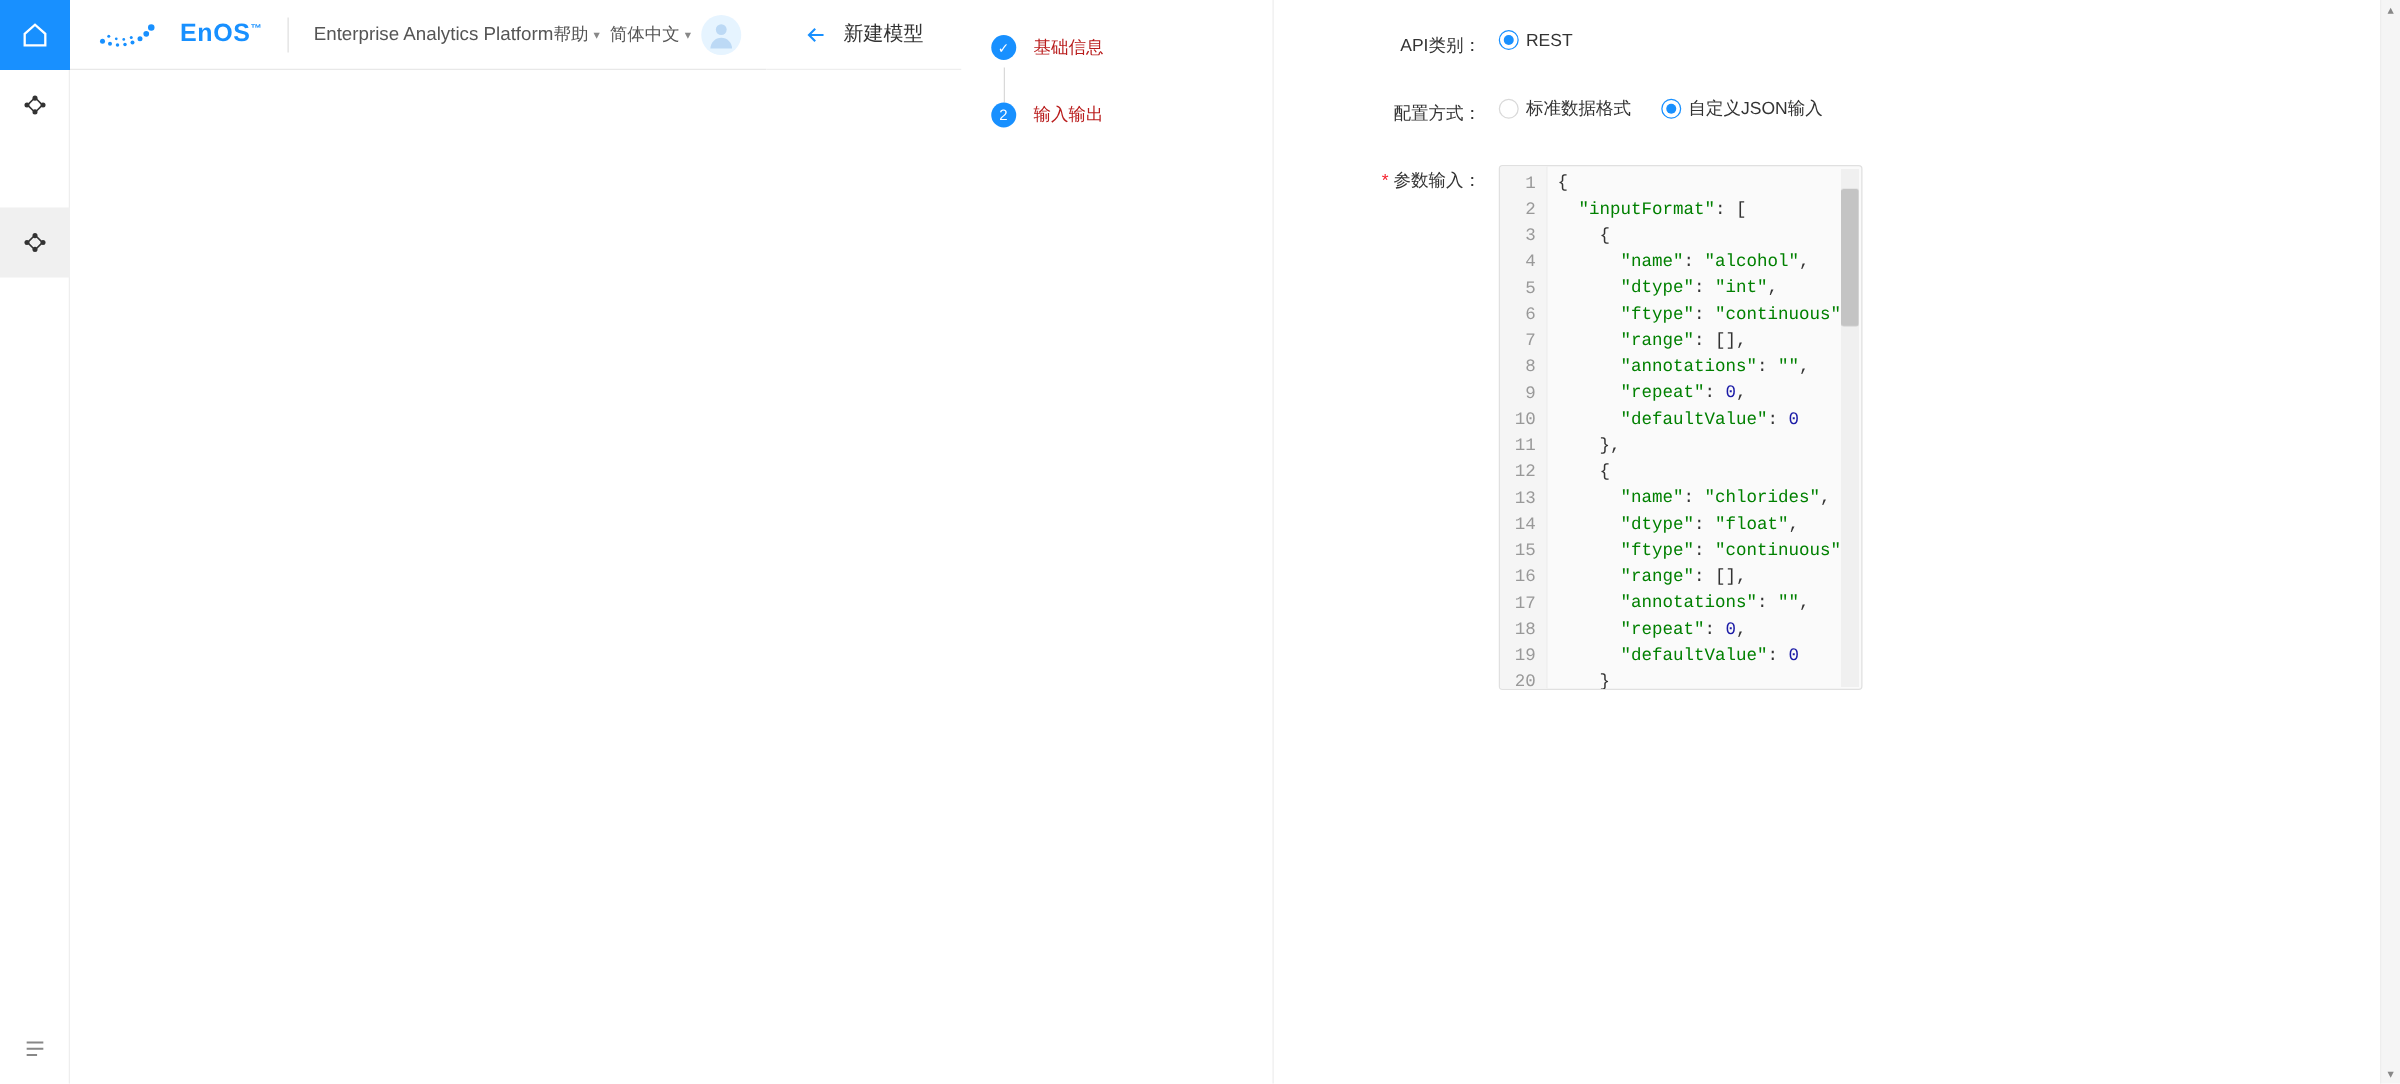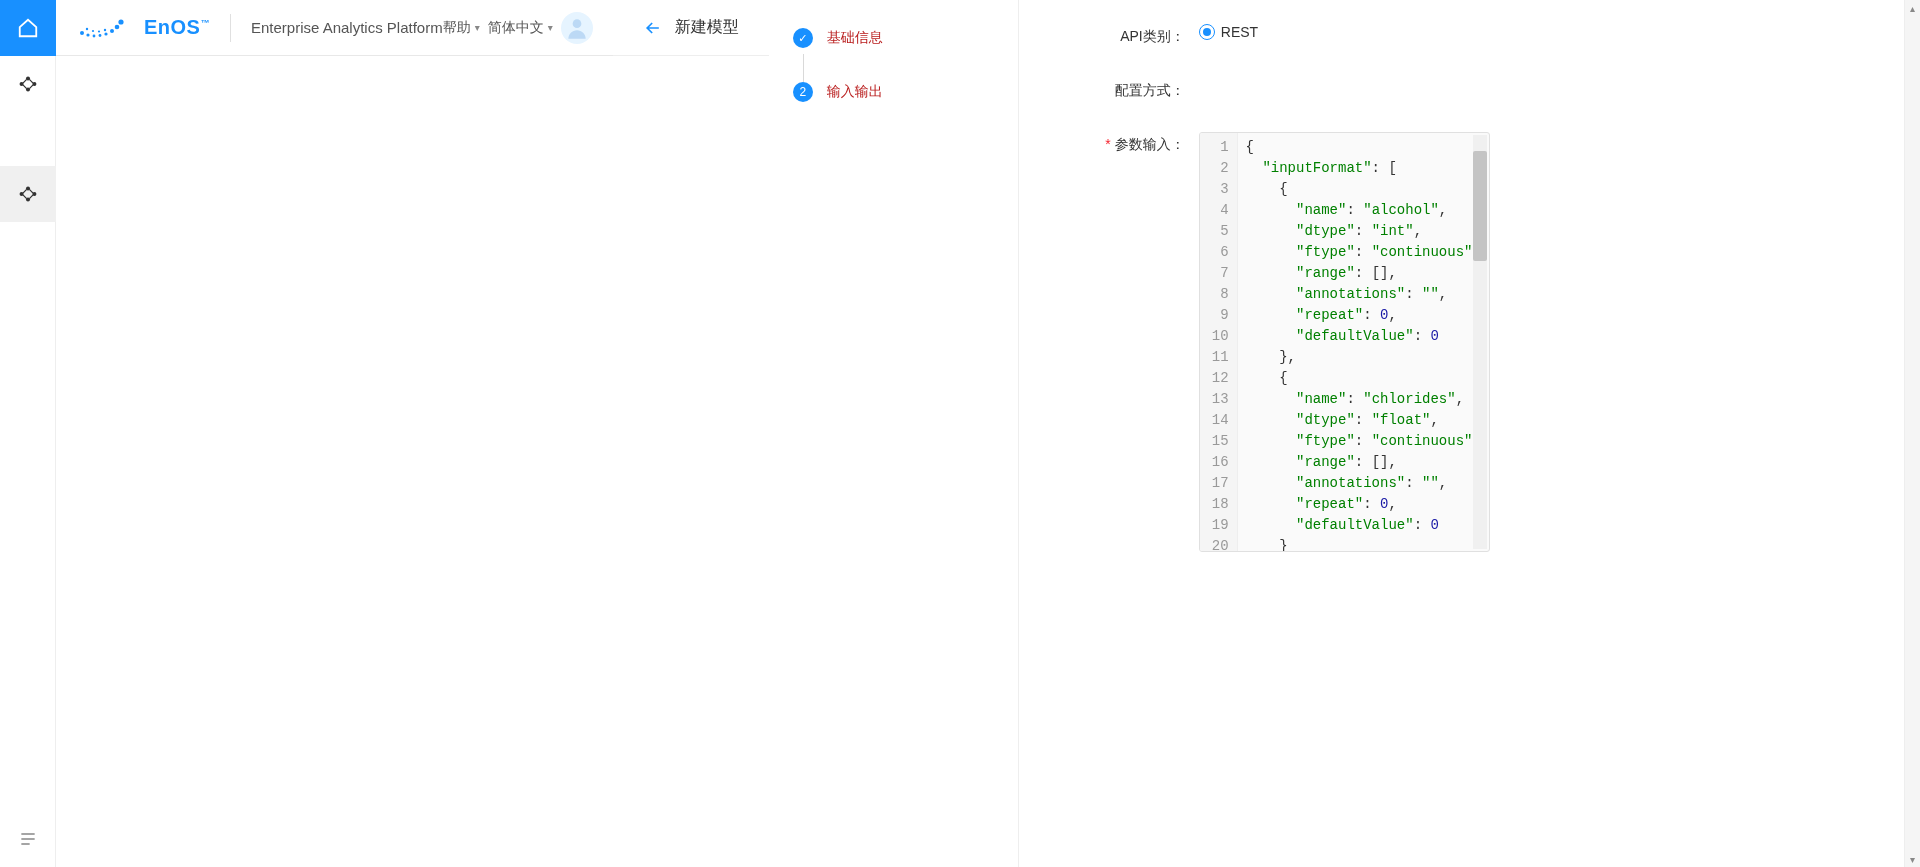--- a/index.html
+++ b/index.html
@@ -197,20 +197,30 @@
             <div class="row-control">
               <label class="radio">
                 <span class="radio-dot on"></span>
                 <span>REST</span>
               </label>
             </div>
           </div>
 
           <div class="row">
             <div class="row-label">配置方式：</div>
+            <div class="row-control">
+              <label class="radio">
+                <span class="radio-dot"></span>
+                <span>标准数据格式</span>
+              </label>
+              <label class="radio">
+                <span class="radio-dot on"></span>
+                <span>自定义JSON输入</span>
+              </label>
+            </div>
           </div>
 
           <div class="row">
             <div class="row-label"><span class="req">*</span><span>参数输入：</span></div>
             <div class="row-control editor-wrap">
               <div class="editor">
                 <div class="gutter" id="gutter">
                     <div>1</div>
                     <div>2</div>
                     <div>3</div>

